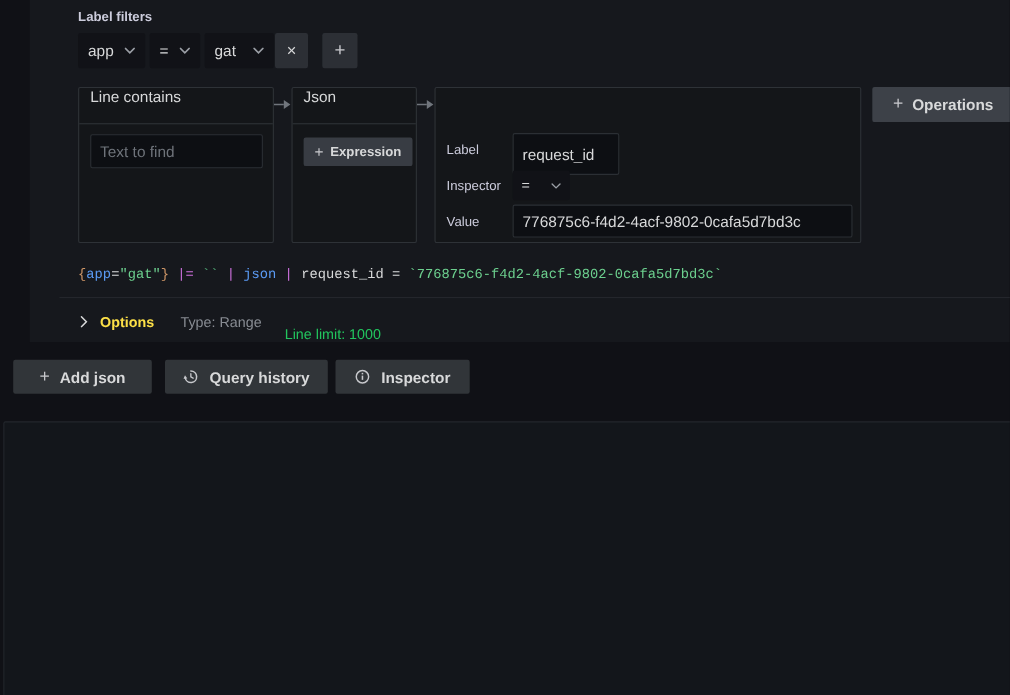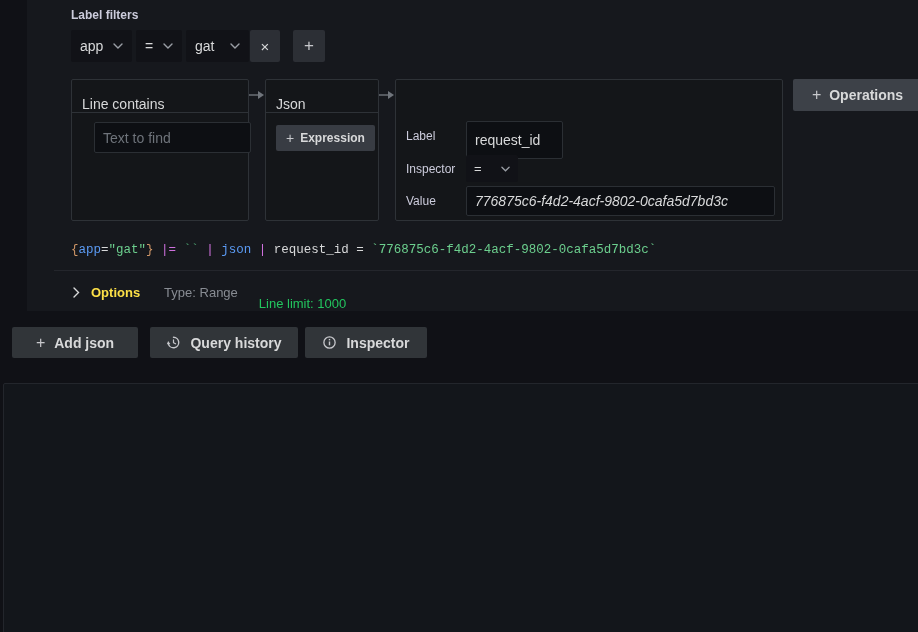--- a/index.html
+++ b/index.html
@@ -17,36 +17,36 @@
   .pill-chevron{margin-left:7px;flex:none;display:block;}
 
   .icon-btn{position:absolute;top:30px;height:32px;background:#2c2f35;border:none;border-radius:2px;color:#d8d9da;display:flex;align-items:center;justify-content:center;cursor:pointer;padding:0;}
   #remove-filter{left:223px;width:30px;font-size:15px;}
   #add-filter{left:266px;width:32px;font-size:17px;font-weight:400;color:#c7c8cc;}
 
   .qbox{position:absolute;top:79px;height:142px;background:#141619;border:1px solid #2e3237;border-radius:2px;box-sizing:border-box;}
   #box-line-contains{left:44px;width:178px;}
   #box-json{left:238px;width:114px;}
   #box-lfe{left:368px;width:388px;}
-  .qbox-header{height:33px;border-bottom:1px solid #2e3237;display:flex;align-items:flex-end;padding:0 10px;font-size:14px;color:#d8d9da;box-sizing:border-box;}
+  .qbox-header{height:33px;border-bottom:1px solid #2e3237;display:flex;align-items:flex-start;padding:0 10px;font-size:14px;color:#d8d9da;box-sizing:border-box;}
   .flow-arrow{position:absolute;top:89px;width:16px;height:12px;}
   #arrow1{left:222px;}
   #arrow2{left:352px;}
 
   .dark-input{background:#0d0f13;border:1px solid #2b2f34;border-radius:2px;color:#d8d9da;font-size:14px;padding:0 8px;box-sizing:border-box;font-family:"Liberation Sans",sans-serif;outline:none;}
   .dark-input::placeholder{color:#6e737a;}
-  #line-input{position:absolute;left:22px;top:42px;width:157px;height:31px;}
+  #line-input{position:absolute;left:10px;top:42px;width:157px;height:31px;}
   #expression-btn{position:absolute;left:10px;top:45px;height:26px;background:#383c43;border:none;border-radius:2px;color:#d8d9da;font-size:12px;font-weight:600;display:inline-flex;align-items:center;gap:6px;padding:0 10px;cursor:pointer;}
   #expression-btn .plus-glyph{font-size:14px;font-weight:400;color:#c7c8cc;}
 
   .lfe-label{position:absolute;left:10px;font-size:12px;font-weight:500;color:#ccccdc;}
   #lfe-l1{top:49px;} #lfe-l2{top:82px;} #lfe-l3{top:114px;}
   #lfe-label-input{position:absolute;left:70px;top:41px;width:97px;height:38px;}
   #lfe-op-select{position:absolute;left:70px;top:75px;width:52px;height:27px;background:#111217;border-radius:2px;display:flex;align-items:center;justify-content:space-between;padding:0 8px;color:#d8d9da;font-size:13px;cursor:pointer;box-sizing:border-box;}
-  #lfe-value-input{position:absolute;left:70px;top:106px;width:309px;height:30px;font-style:italic;}
+  #lfe-value-input{position:absolute;left:70px;top:106px;width:309px;height:30px;}
 
   #operations-btn{position:absolute;left:766px;top:79px;width:129px;height:32px;background:#3d4148;border:none;border-radius:2px;color:#d8d9da;font-size:14px;font-weight:600;display:inline-flex;align-items:center;justify-content:center;gap:8px;cursor:pointer;}
   #operations-btn .plus-glyph{font-size:16px;font-weight:400;color:#c7c8cc;}
 
   #query-code{position:absolute;left:44px;top:243px;font-family:"Liberation Mono","DejaVu Sans Mono",monospace;font-size:12.5px;white-space:pre;letter-spacing:0;}
 
   #options-divider{position:absolute;left:27px;top:270px;width:891px;height:1px;background:#24262c;}
   #options-row{position:absolute;left:46px;top:277px;height:30px;display:flex;align-items:center;font-size:13px;cursor:pointer;}
   #options-chevron{margin-right:11px;display:block;}
   #options-label{font-weight:600;color:#fde047;margin-right:24px;}

